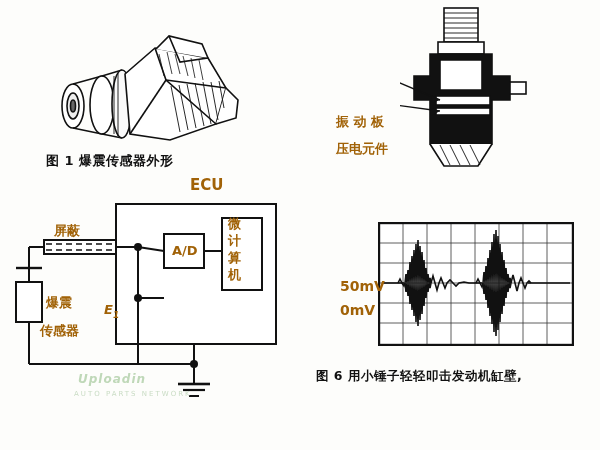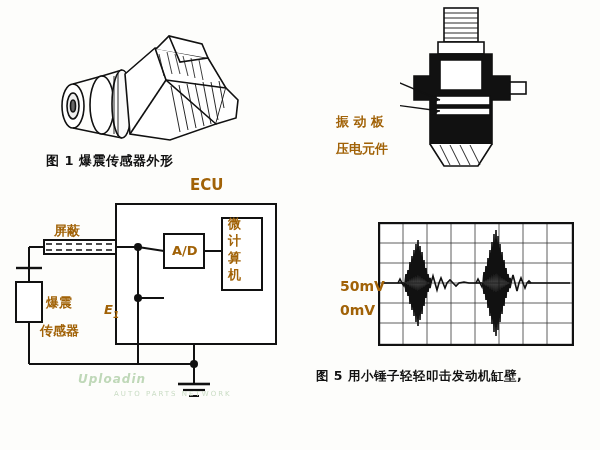--- a/index.html
+++ b/index.html
@@ -54,21 +54,20 @@
     color: #bfd8b8;
     letter-spacing: 1px;
   }
   .wm2 {
     position: absolute;
     left: 74px;
     top: 390px;
     font-size: 7px;
     color: #c9dcc4;
     letter-spacing: 2px;
-    margin-left: 40px;
   }
 </style>
 </head>
 <body>
 
 <div id="page">
 
   <div class="panel" style="left:30px; top:14px;">
     <svg width="230" height="140" viewBox="0 0 230 140">
       <g stroke="#111" fill="none" stroke-width="1.6">
@@ -267,15 +266,15 @@
           <path d="M105 61 L106 50 L107 61 L108 44 L109 61 L110 36 L111 61 L112 28 L113 61 L114 20 L115 61 L116 12 L117 61 L118 8 L119 61 L120 14 L121 61 L122 22 L123 61 L124 30 L125 61 L126 38 L127 61 L128 46 L129 61 L130 52 L131 61 L132 56 L133 61"></path>
           <path d="M105 61 L106 72 L107 61 L108 78 L109 61 L110 86 L111 61 L112 94 L113 61 L114 102 L115 61 L116 110 L117 61 L118 114 L119 61 L120 108 L121 61 L122 100 L123 61 L124 92 L125 61 L126 84 L127 61 L128 76 L129 61 L130 70 L131 61 L132 66 L133 61"></path>
           <path d="M133 61 L135 53 L137 61 L139 69 L141 61 L143 56 L145 61 L147 66 L149 61 L151 59 L153 61"></path>
           <path d="M98 61 L100 57 L102 61 L104 65 L105 61"></path>
         </g>
       </g>
     </svg>
   </div>
   <div class="lbl" style="left:334px; top:278px; font-size:14px;margin-left:6px;">50mV</div>
   <div class="lbl" style="left:340px; top:302px; font-size:14px;">0mV</div>
-  <div class="caption small" style="left:316px; top:368px;">图 5  用小锤子轻轻叩击发动机缸壁,</div>
+  <div class="caption small" style="left:316px; top:368px;">图 6  用小锤子轻轻叩击发动机缸壁,</div>
 
 </div>
 
 </body></html>

